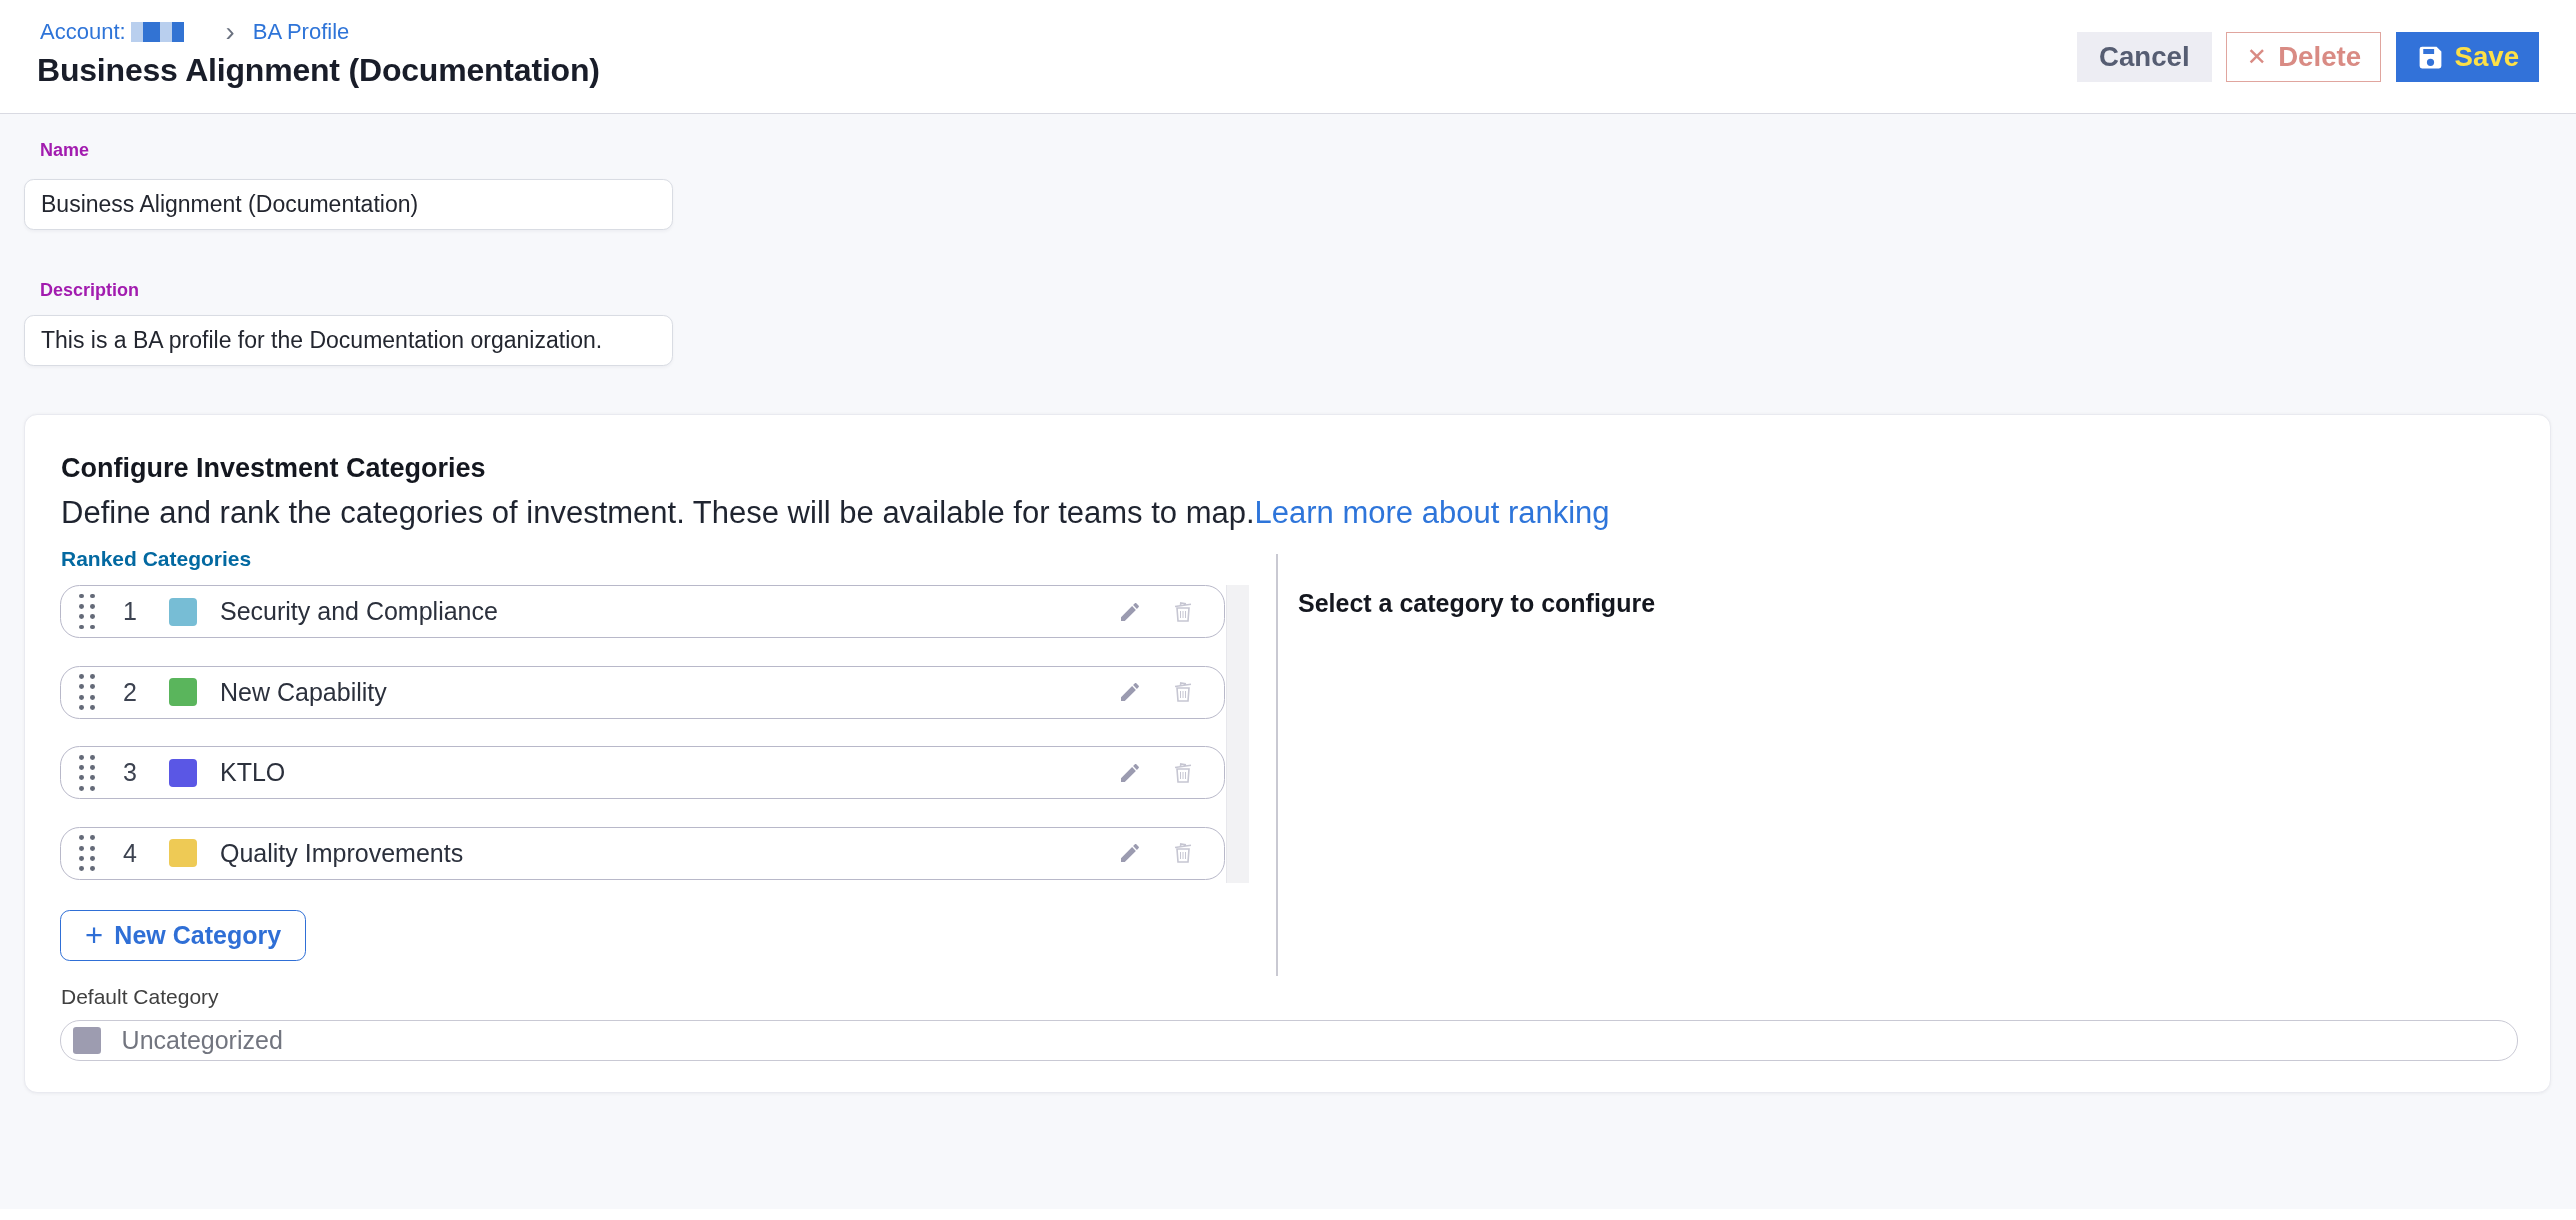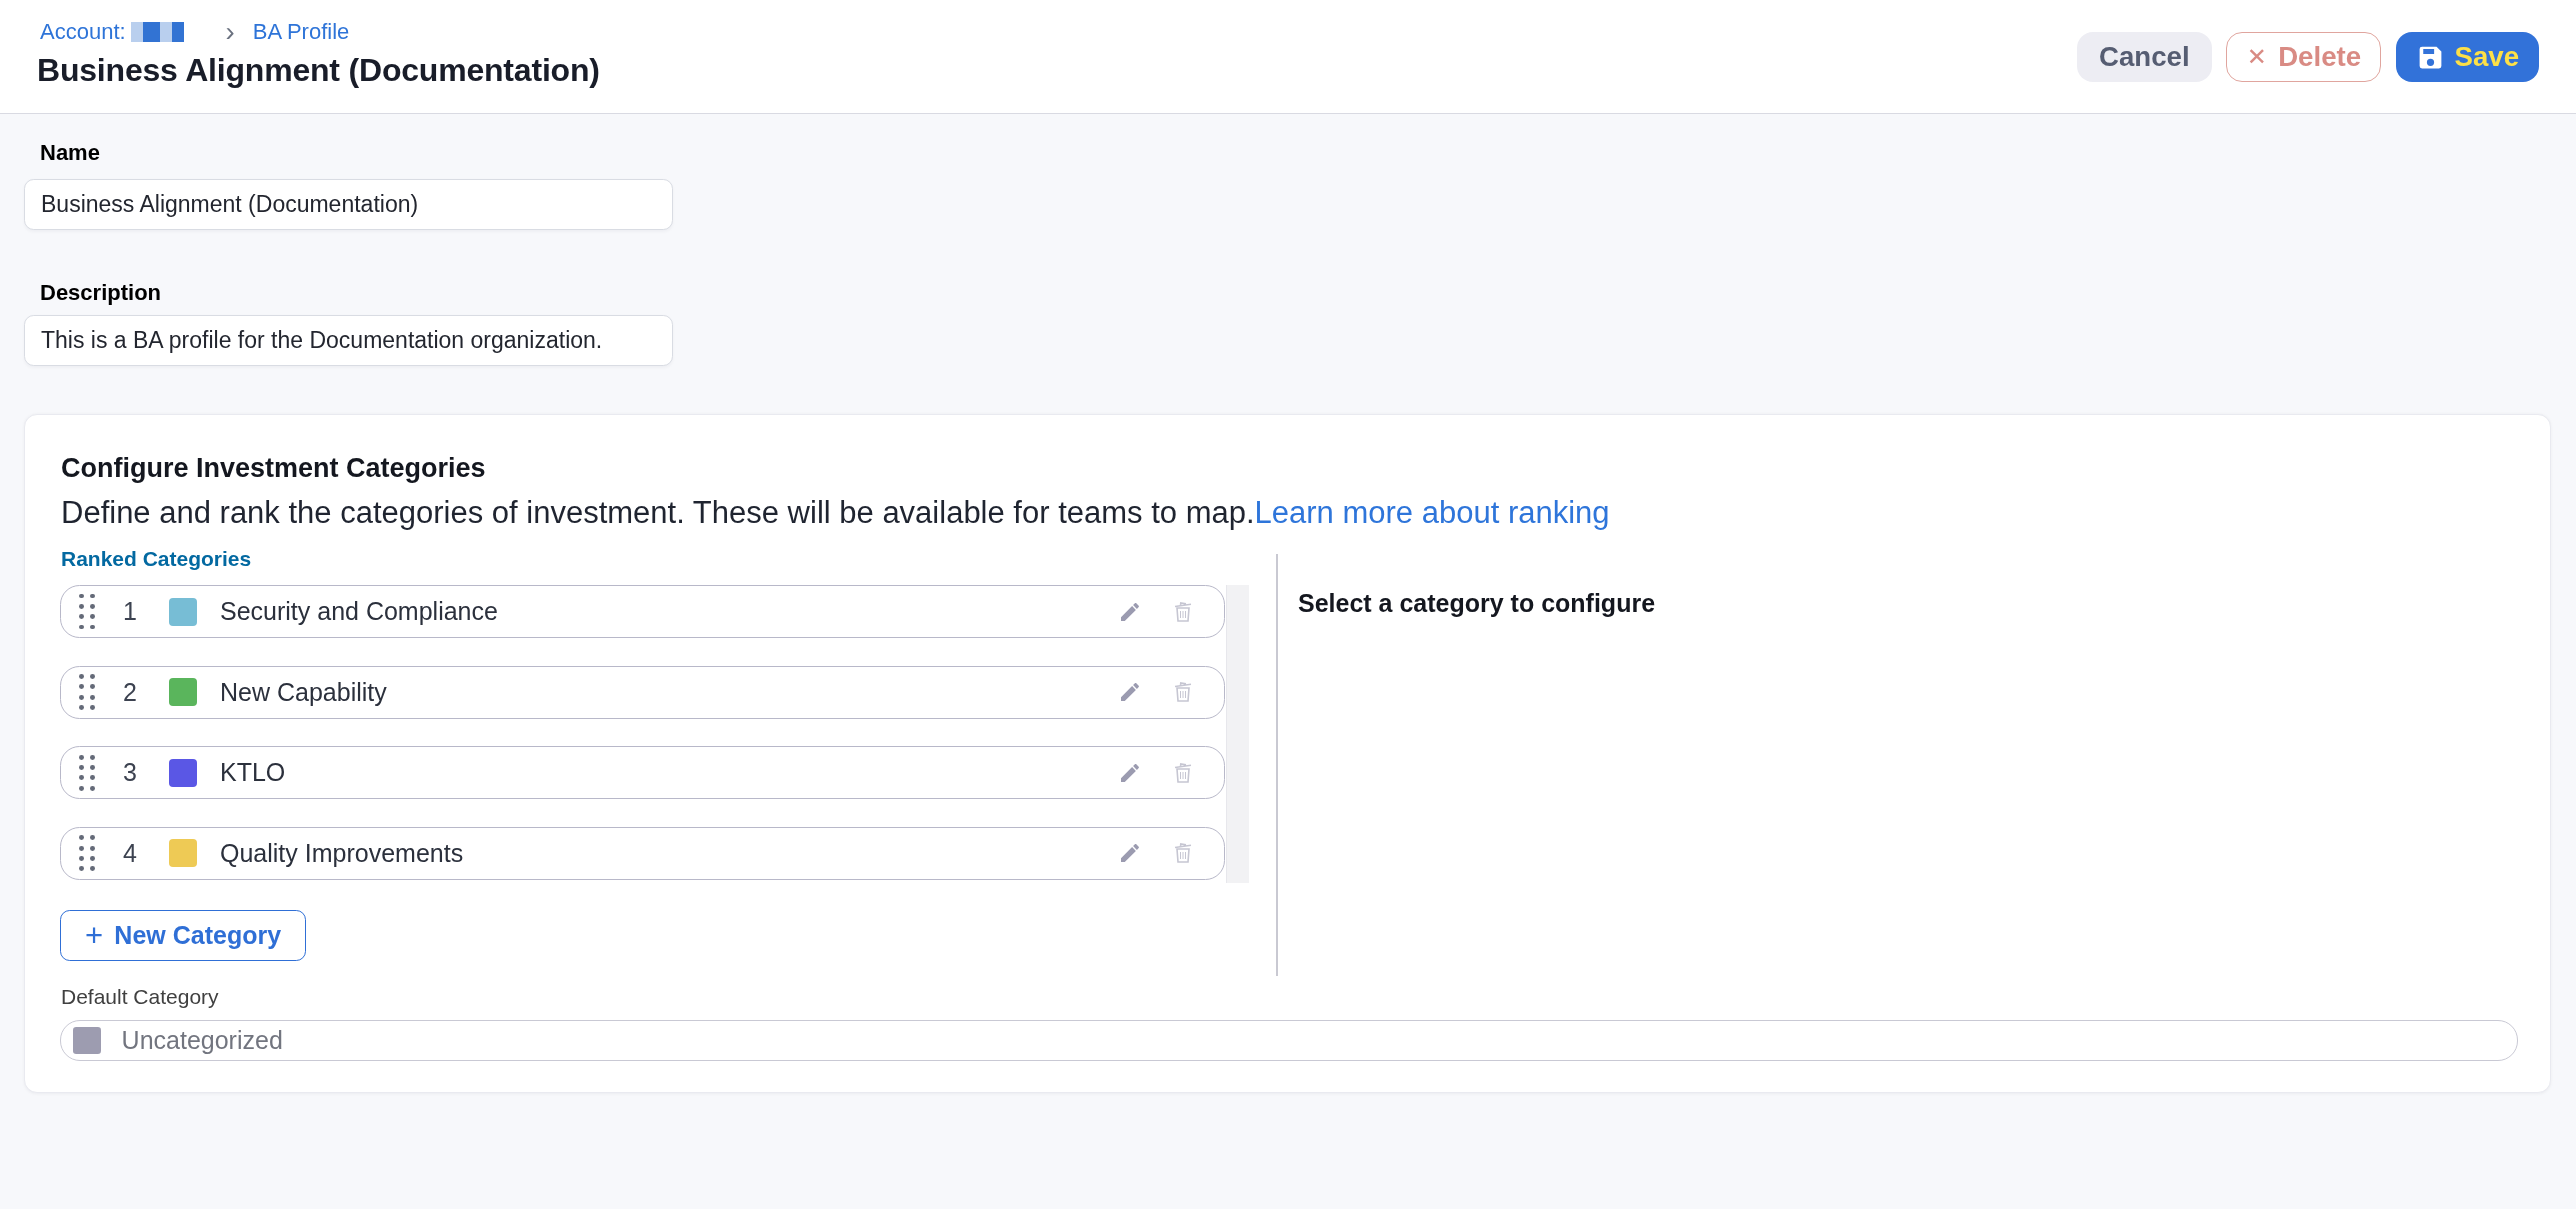--- a/index.html
+++ b/index.html
@@ -32,36 +32,36 @@
     margin-left:42px; margin-right:18px; font-weight:400;
   }
   .page-title {
     position:absolute; left:37px; top:52px;
     font-size:32px; font-weight:700; color:#191d29; letter-spacing:-0.2px;
   }
   .header-actions {
     position:absolute; right:37px; top:32px; display:flex; gap:14.6px; align-items:center;
   }
   .btn {
-    height:50px; border-radius:16px; display:flex; align-items:center; justify-content:center;
+    height:50px; border-radius:0; display:flex; align-items:center; justify-content:center;
     font-size:27.6px; font-weight:700; cursor:pointer; border:none;
     font-family:"Liberation Sans", sans-serif;
   }
   .btn-cancel { width:135px; background:#ededf3; color:#565d72; }
   .btn-delete {
     width:155px; background:#ffffff; color:#d98b84;
     border:1.6px solid #e0a59e; gap:11.3px;
   }
   .btn-delete .x-icon { font-size:24px; font-weight:400; }
   .btn-save { width:143px; background:#3272d9; color:#fde047; gap:9.7px; }
   .btn-save svg { width:29px; height:29px; }
 
   
   .field-label {
-    position:absolute; left:40px; font-size:22px; font-weight:700; color:#000000;
+    position:absolute; left:40px; font-size:18px; font-weight:700; color:#a21caf;
   }
   .lbl-name { top:140px; }
   .lbl-desc { top:280px; }
   .text-input {
     position:absolute; left:24px; width:649px; height:51px;
     background:#ffffff; border:1.6px solid #d9dce3; border-radius:9.7px;
     font-size:23px; color:#23262f; padding:0 16px;
     font-family:"Liberation Sans", sans-serif;
     box-shadow:0 1.6px 3.2px rgba(25,29,41,0.04);
   }

